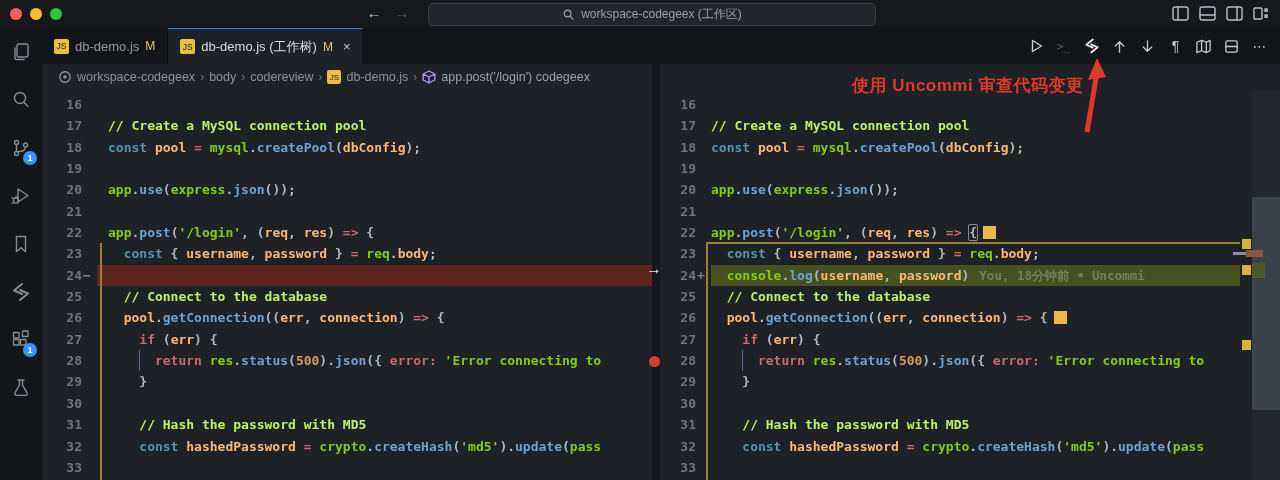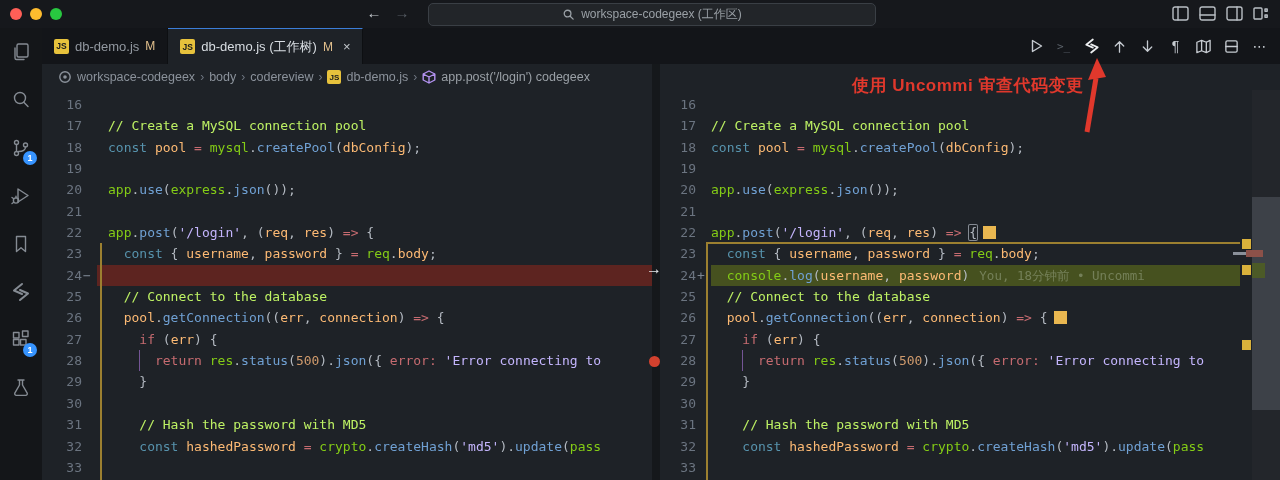--- a/index.html
+++ b/index.html
@@ -20,49 +20,49 @@
   #activitybar{position:absolute;left:0;top:28px;width:42px;height:452px;background:#141619;}
   .act{position:relative;width:42px;height:48px;display:flex;align-items:center;justify-content:center;color:#858b93;}
   .act svg{display:block}
   .badge{position:absolute;right:5px;bottom:7px;min-width:14px;height:14px;border-radius:8px;background:#3794ff;
     color:#fff;font-size:9px;line-height:14px;text-align:center;font-weight:bold;}
   
   #tabbar{position:absolute;left:42px;top:28px;width:1238px;height:36px;background:#131519;display:flex;}
   .tab{display:flex;align-items:center;gap:6px;padding:0 12px;font-size:13px;color:#9298a0;
     border-right:1px solid #0d0f12;height:36px;box-sizing:border-box;}
   .tab.active{background:#1e2227;color:#d8dde2;border-top:1px solid #3b7dd8;}
-  .jsbadge{width:15px;height:15px;background:#e7c23c;color:#17191d;font-size:8.5px;font-weight:bold;
+  .jsbadge{width:15px;height:15px;background:#e7c23c;color:#17191d;font-size:8.5px;font-weight:normal;
     display:flex;align-items:center;justify-content:center;border-radius:2px;font-family:"Liberation Sans",sans-serif;}
   .mod{color:#e2c08d;font-size:12px;}
   .closex{margin-left:4px;color:#c3c8cd;font-size:13px;}
   #toolbar{margin-left:auto;display:flex;align-items:center;gap:7px;padding-right:10px;color:#c6cbd1;}
   .tbi{width:21px;height:21px;display:flex;align-items:center;justify-content:center;font-size:14px;}
   .tbi.dim{color:#5c636b}
   
   #breadcrumbs{position:absolute;left:42px;top:64px;width:1238px;height:26px;background:#1e2227;
     display:flex;align-items:center;gap:5px;padding-left:16px;box-sizing:border-box;
     font-size:12.5px;color:#8b929b;}
   .bsep{color:#6e7681;font-size:12px;}
   
-  .pane{position:absolute;top:90px;bottom:0;overflow:hidden;background:#1e2227;}
+  .pane{position:absolute;top:90px;bottom:0;overflow:hidden;background:#1e2227;font-weight:bold;}
   #pane-left{left:42px;width:610px;}
   #pane-right{left:660px;width:580px;}
   #sash{position:absolute;left:652px;top:64px;width:8px;bottom:0;background:#15181b;}
   .lines{padding-top:4px;font-family:"DejaVu Sans Mono","Liberation Mono",monospace;font-size:13px;}
   .line{display:flex;height:21.35px;line-height:21.35px;}
   .ln{color:#6b7480;text-align:right;flex:none;}
   #pane-left .ln{width:40px}
   #pane-right .ln{width:36px}
   .sign{width:14px;flex:none;color:#7b8591;padding-left:1px;}
   .code{flex:1;white-space:pre;overflow:hidden;}
   #pane-left .code{padding-left:11px;}
   .line.del .code{background:#5d2420;}
   .line.add .code{background:#46511f;}
   .t-c{color:#bef264}.t-k{color:#5793ad}.t-r{color:#c66b70}.t-f{color:#70a1d4}
-  .t-v{color:#fdba74}.t-s{color:#c4b5fd}.t-n{color:#cf9a6c}.t-p{color:#b4bac2}.t-w{color:#84cc16}
+  .t-v{color:#fdba74}.t-s{color:#84cc16}.t-n{color:#cf9a6c}.t-p{color:#b4bac2}.t-w{color:#84cc16}
   .t-blame{color:#9aa687;opacity:.55;margin-left:10px;font-size:12.5px;}
   .t-sq{display:inline-block;width:13px;height:13px;background:#e9b750;margin-left:6px;transform:translateY(2px);}
   .t-bm{box-shadow:0 0 0 1px #858b93;border-radius:1px;color:#b4bac2;}
   
   .goldv{position:absolute;width:2px;background:#9c8030;}
   .goldh{position:absolute;height:2px;background:#9c8030;}
   .purpleguide{position:absolute;width:1px;background:#8a63b3;opacity:.8;}
   
   #diff-arrow{position:absolute;left:646px;top:260px;color:#e4e7ea;font-size:16px;}
   #red-dot{position:absolute;left:649px;top:356px;width:11px;height:11px;border-radius:50%;background:#d2412e;}

